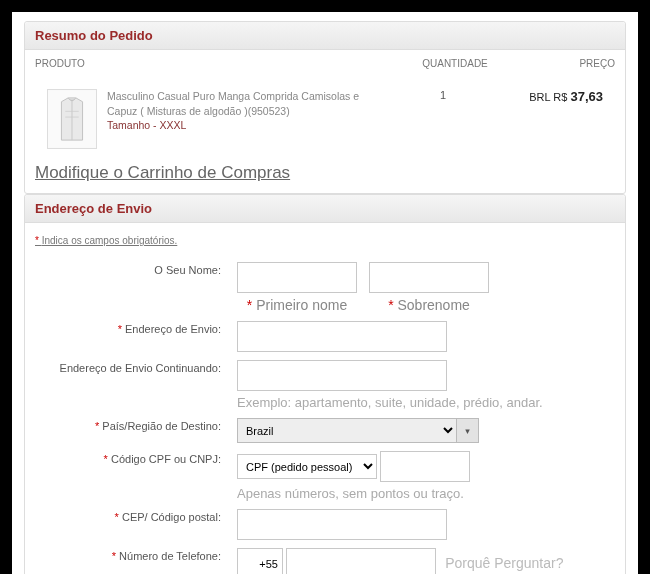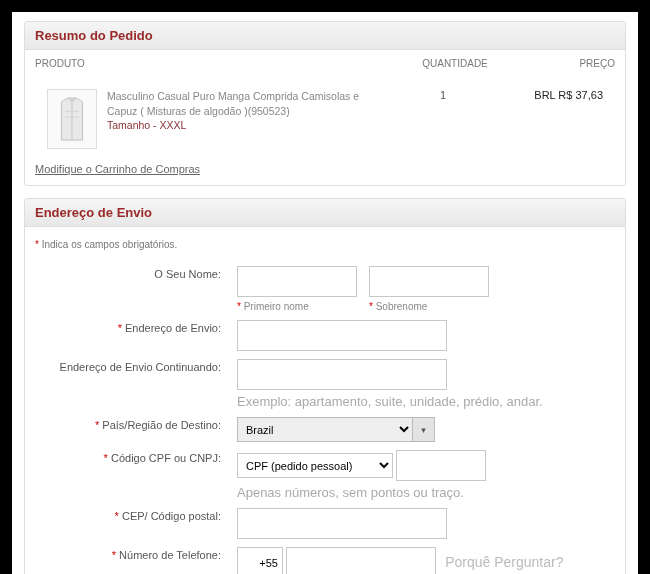--- a/index.html
+++ b/index.html
@@ -12,21 +12,20 @@
     padding: 12px;
   }
   .page {
     background: #fff;
     width: 626px;
     padding: 9px 12px 12px;
   }
   .panel {
     border: 1px solid #ddd;
     border-radius: 3px;
-    margin-bottom: 12px;
   }
   .panel-header {
     background: linear-gradient(#f5f5f5, #e8e8e8);
     border-bottom: 1px solid #ddd;
     padding: 6px 10px;
     font-size: 13px;
     color: #9a2a2a;
     font-weight: bold;
     border-radius: 3px 3px 0 0;
   }
@@ -51,29 +50,29 @@
     border: 1px solid #ddd;
     margin-right: 10px;
     position: relative;
     overflow: hidden;
   }
   .order-row .img svg { width: 100%; height: 100%; display:block; }
   .desc { flex: 1; color: #888; line-height: 1.4; font-size: 10.5px; }
   .desc .dark-red { color: #883333; }
   .qty { width: 140px; text-align: center; color: #555; font-size: 11px; }
   .price { width: 90px; text-align: right; font-size: 11px; color: #222; }
-  .price .amount { font-weight: normal; font-size: 11px; }
+  .price .amount { font-weight: bold; font-size: 13px; }
   .modify-link {
     color: #666;
-    font-size: 11px;
+    font-size: 17px;
     text-decoration: underline;
     margin-top: 6px;
     display: inline-block;
   }
-  .req-hint { color: #777; font-size: 10px; margin: 2px 0 12px 0; }
+  .req-hint { color: #777; font-size: 10px; margin: 2px 0 12px 0; text-decoration: underline; }
   .req-hint::before,
   .req::before { content: "* "; color: #cc0000; }
   .form-table { width: 100%; border-collapse: collapse; }
   .form-table td { padding: 4px 2px; vertical-align: top; font-size: 11px; }
   td.lbl {
     width: 200px;
     text-align: right;
     color: #555;
     padding-right: 14px;
     padding-top: 6px;
@@ -84,23 +83,23 @@
     border: 1px solid #c8c8c8;
     height: 31px;
     padding: 2px 4px;
     font-size: 11px;
     background: #fff;
   }
   input.w-sm { width: 120px; }
   input.w-md { width: 210px; }
   input.w-tel { width: 150px; }
   input.w-cc { width: 46px; text-align: right; }
-  select.w-md { width: 176px; height: 25px; background:#eee; border-color:#bbb; }
-  select.w-sm { width: 156px; height: 25px; }
-  .sublabel { color: #888; font-size: 10px; margin-top: 4px; display: flex; gap: 4px; }
+  select.w-md { width: 220px; height: 25px; background:#eee; border-color:#bbb; }
+  select.w-sm { width: 140px; height: 25px; }
+  .sublabel { color: #888; font-size: 14px; margin-top: 4px; display: flex; gap: 4px; text-align: center; }
   .sublabel span { display:inline-block; }
   .hint { color: #aaa; font-size: 13px; margin-top: 4px; }
   .ask { color: #bbb; font-size: 14px; margin-left: 6px; }
   .country-wrap { display:flex; align-items:center; }
   .country-wrap .drop {
     width: 22px; height: 25px; background:#e3e3e3;
     border:1px solid #bbb; border-left:none; display:flex;
     align-items:center; justify-content:center; color:#555; font-size:9px;
   }
   .name-pair { display:flex; gap:12px; }

